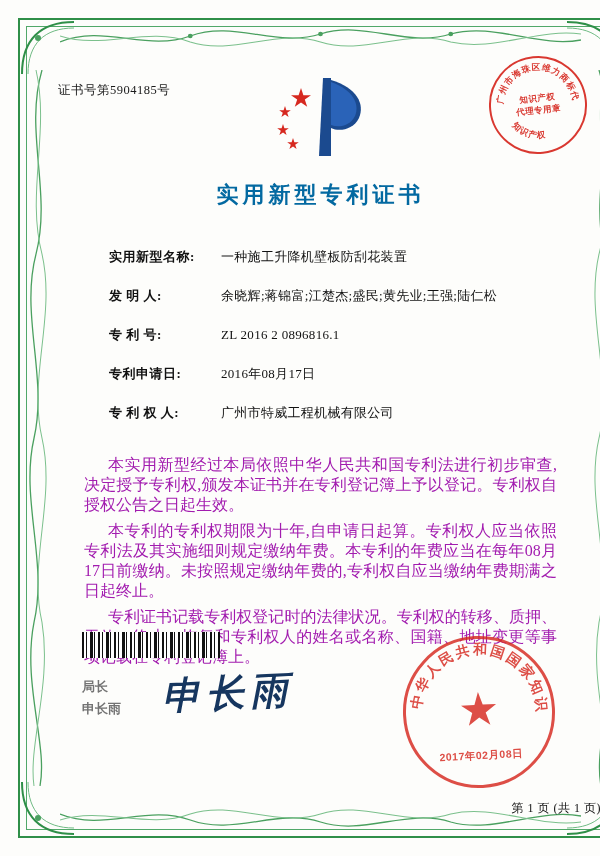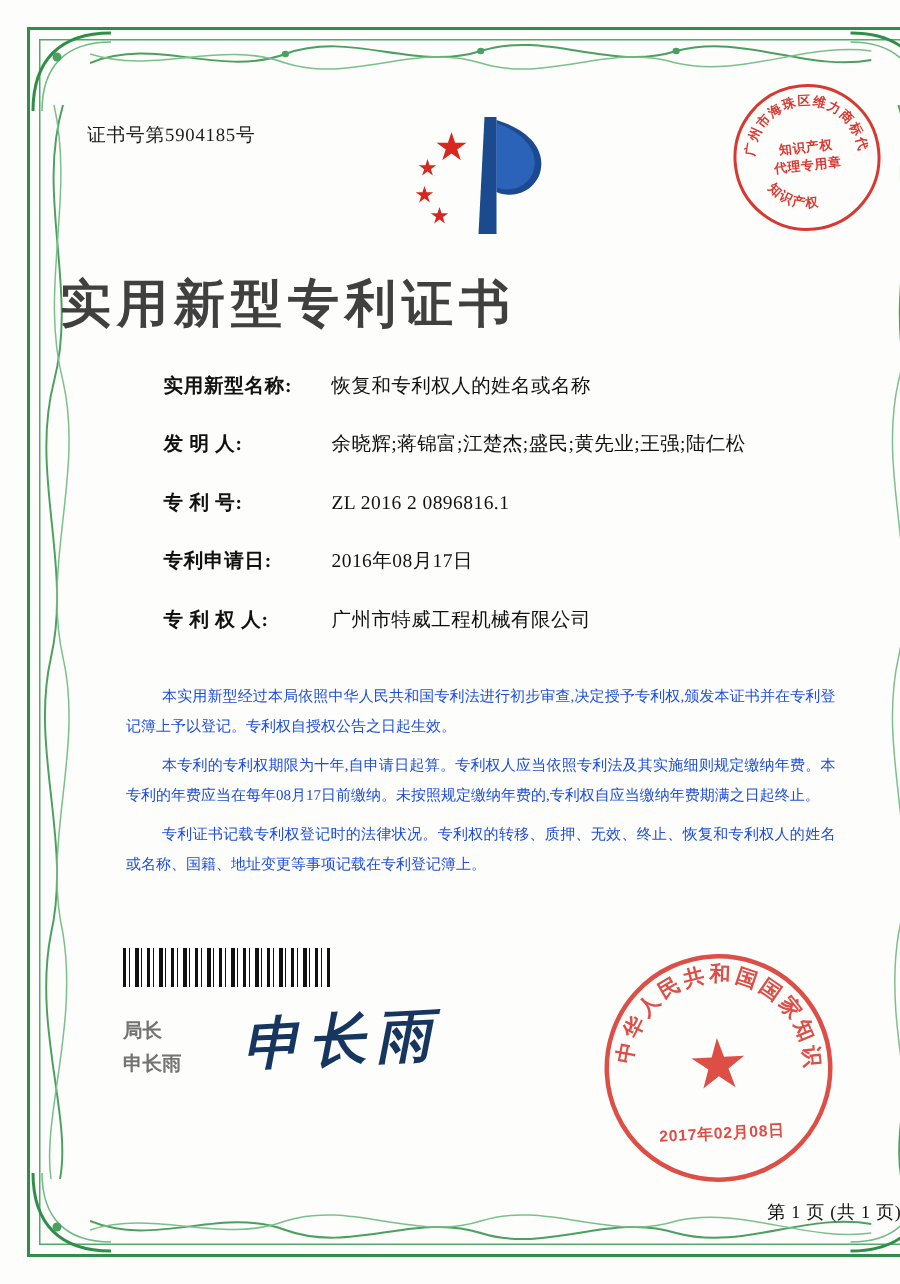--- a/index.html
+++ b/index.html
@@ -80,22 +80,22 @@
     position:absolute;left:0;top:0;width:100%;height:100%;
   }
   .seal-top .seal-center{
     position:absolute;left:0;right:0;top:34px;
     font-size:8.5px;line-height:12px;letter-spacing:.5px;
     font-family:"Liberation Sans", sans-serif;
     font-weight:bold;
   }
   .title{
     position:absolute;left:0;right:0;top:140px;
-    text-align:left;
-    font-size:34px;font-weight:bold;color:#404040;
+    text-align:center;
+    font-size:22px;font-weight:bold;color:#0369a1;
     letter-spacing:4px;
     font-family:"Liberation Serif", serif;
   }
   .fields{
     position:absolute;left:44px;right:40px;top:208px;
     font-size:13px;color:#111;
   }
   .field-row{
     margin-bottom:21px;
     line-height:18px;
@@ -106,21 +106,21 @@
     font-weight:bold;
     letter-spacing:.5px;
   }
   .w1{width:112px;margin-left:25px;}
   .field-value{
     font-family:"Liberation Serif", serif;
     letter-spacing:.3px;
   }
   .paras{
     position:absolute;left:44px;right:44px;top:415px;
-    font-size:10px;line-height:20px;color:#1d4ed8;
+    font-size:16px;line-height:20px;color:#a21caf;
     text-align:justify;
   }
   .paras p{margin:0 0 6px 0;text-indent:24px;}
 
   
   .barcode{
     position:absolute;left:42px;top:592px;
     width:138px;height:26px;
     background:
       repeating-linear-gradient(to right,
@@ -270,21 +270,21 @@
           <div>知识产权</div>
           <div>代理专用章</div>
         </div>
       </div>
     </div>
 
     <div class="title">实用新型专利证书</div>
 
     <div class="fields">
       <div class="field-row">
-        <span class="field-label w1">实用新型名称:</span><span class="field-value">恢复和专利权人的姓名或名称</span>
+        <span class="field-label w1">实用新型名称:</span><span class="field-value">一种施工升降机壁板防刮花装置</span>
       </div>
       <div class="field-row">
         <span class="field-label w1">发 明 人:</span><span class="field-value">余晓辉;蒋锦富;江楚杰;盛民;黄先业;王强;陆仁松</span>
       </div>
       <div class="field-row">
         <span class="field-label w1">专 利 号:</span><span class="field-value">ZL 2016 2 0896816.1</span>
       </div>
       <div class="field-row">
         <span class="field-label w1">专利申请日:</span><span class="field-value">2016年08月17日</span>
       </div>

